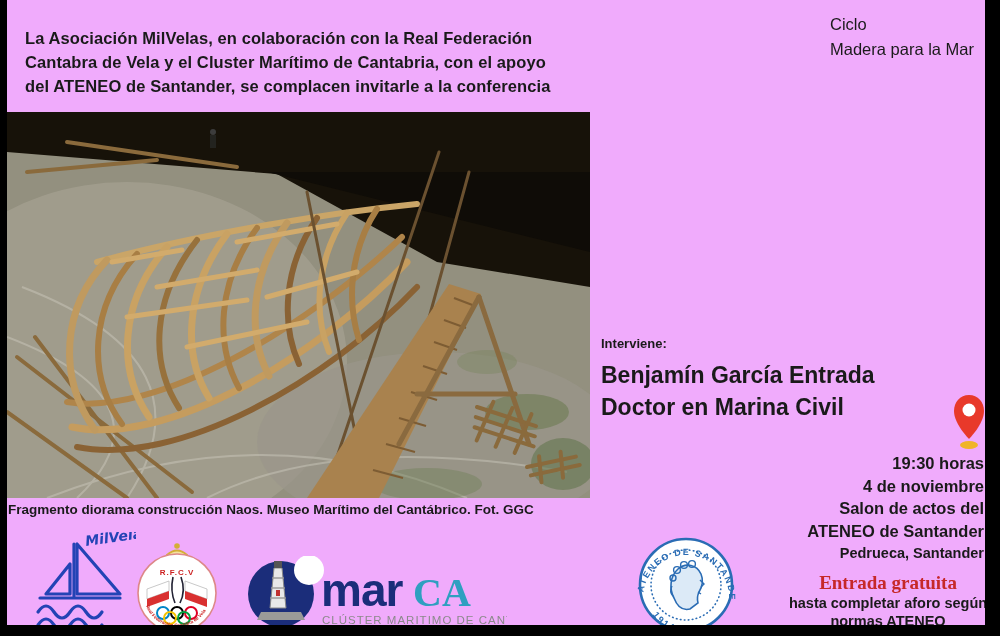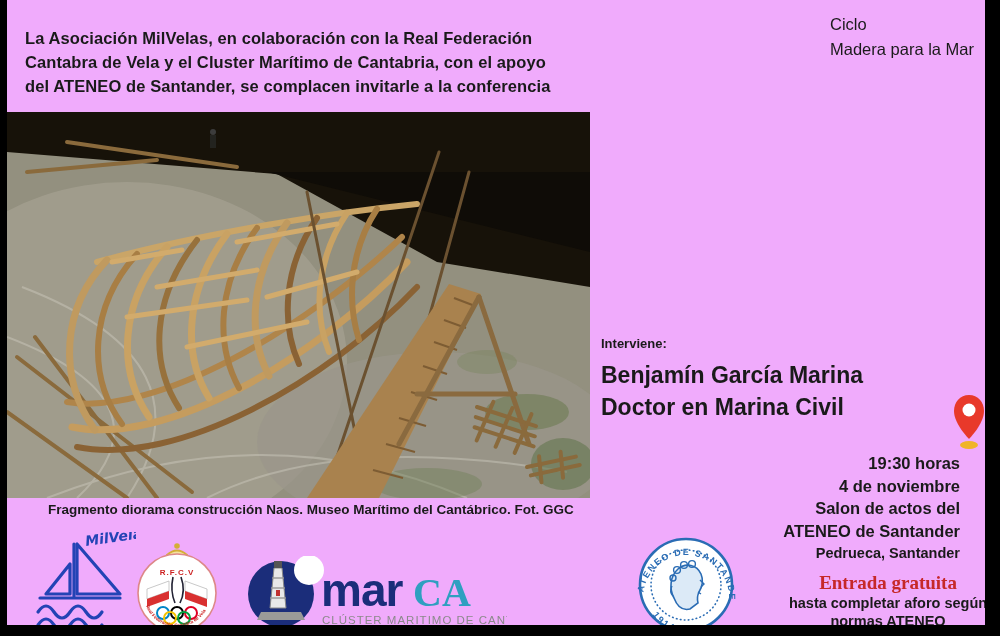--- a/index.html
+++ b/index.html
@@ -11,34 +11,34 @@
   .bar-left{left:0;top:0;width:7px;height:636px;}
   .bar-right{left:985px;top:0;width:15px;height:636px;}
   .bar-bottom{left:0;top:625px;width:1000px;height:11px;}
 
   .intro{position:absolute;left:25px;top:26px;width:560px;font-weight:bold;
          font-size:16.5px;line-height:24px;letter-spacing:0.1px;}
   .cycle{position:absolute;right:26px;top:12px;text-align:left;font-weight:normal;
          font-size:16.5px;line-height:25px;}
 
   .photo{position:absolute;left:7px;top:112px;width:583px;height:386px;}
-  .caption{position:absolute;left:8px;top:502px;font-weight:bold;font-size:13.5px;margin-left:40px;}
+  .caption{position:absolute;left:8px;top:502px;font-weight:bold;font-size:13.5px;}
 
   .title{position:absolute;left:600px;top:146px;width:385px;
          font-family:"DejaVu Serif", serif;font-style:italic;color:#151515;}
   .title .t1{font-size:41px;line-height:52px;}
   .title .t2{font-size:32px;line-height:41px;}
 
   .speaker{position:absolute;left:601px;top:336px;}
   .speaker .lbl{font-weight:bold;font-size:13px;margin-bottom:8px;}
   .speaker .name,.speaker .degree{font-weight:bold;font-size:23px;line-height:32px;}
 
   .pin{position:absolute;left:952px;top:393px;width:34px;height:58px;}
 
-  .when{position:absolute;left:676px;top:452px;width:284px;text-align:right;
+  .when{position:absolute;left:700px;top:452px;width:284px;text-align:right;
         font-weight:bold;font-size:16.5px;line-height:22.5px;}
   .when .small{font-size:14.5px;}
 
   .admission{position:absolute;left:788px;top:572px;width:200px;text-align:center;}
   .admission .free{color:#c62828;font-weight:bold;font-size:19px;line-height:22px;font-family:Liberation Serif, serif;}
   .admission .note{font-weight:bold;font-size:14.5px;line-height:18px;}
 
   .logo{position:absolute;}
   .logo-milvelas{left:24px;top:532px;width:112px;height:102px;}
   .logo-rfcv{left:133px;top:543px;width:88px;height:92px;}
@@ -165,21 +165,21 @@
         </g>
       </g>
     </svg>
   </div>
 
   <div class="caption">Fragmento diorama construcción Naos. Museo Marítimo del Cantábrico. Fot. GGC</div>
 
 
   <div class="speaker">
     <div class="lbl">Interviene:</div>
-    <div class="name">Benjamín García Marina</div>
+    <div class="name">Benjamín García Entrada</div>
     <div class="degree">Doctor en Marina Civil</div>
   </div>
 
   <div class="pin">
     <svg width="34" height="58" viewBox="0 0 34 58">
       <ellipse cx="17" cy="52" rx="9" ry="4" fill="#f0b429"></ellipse>
       <path d="M17,2 C8,2 2,9 2,18 C2,31 17,46 17,46 C17,46 32,31 32,18 C32,9 26,2 17,2 Z" fill="#e8392a"></path>
       <circle cx="17" cy="17" r="6.5" fill="#ffffff"></circle>
     </svg>
   </div>

